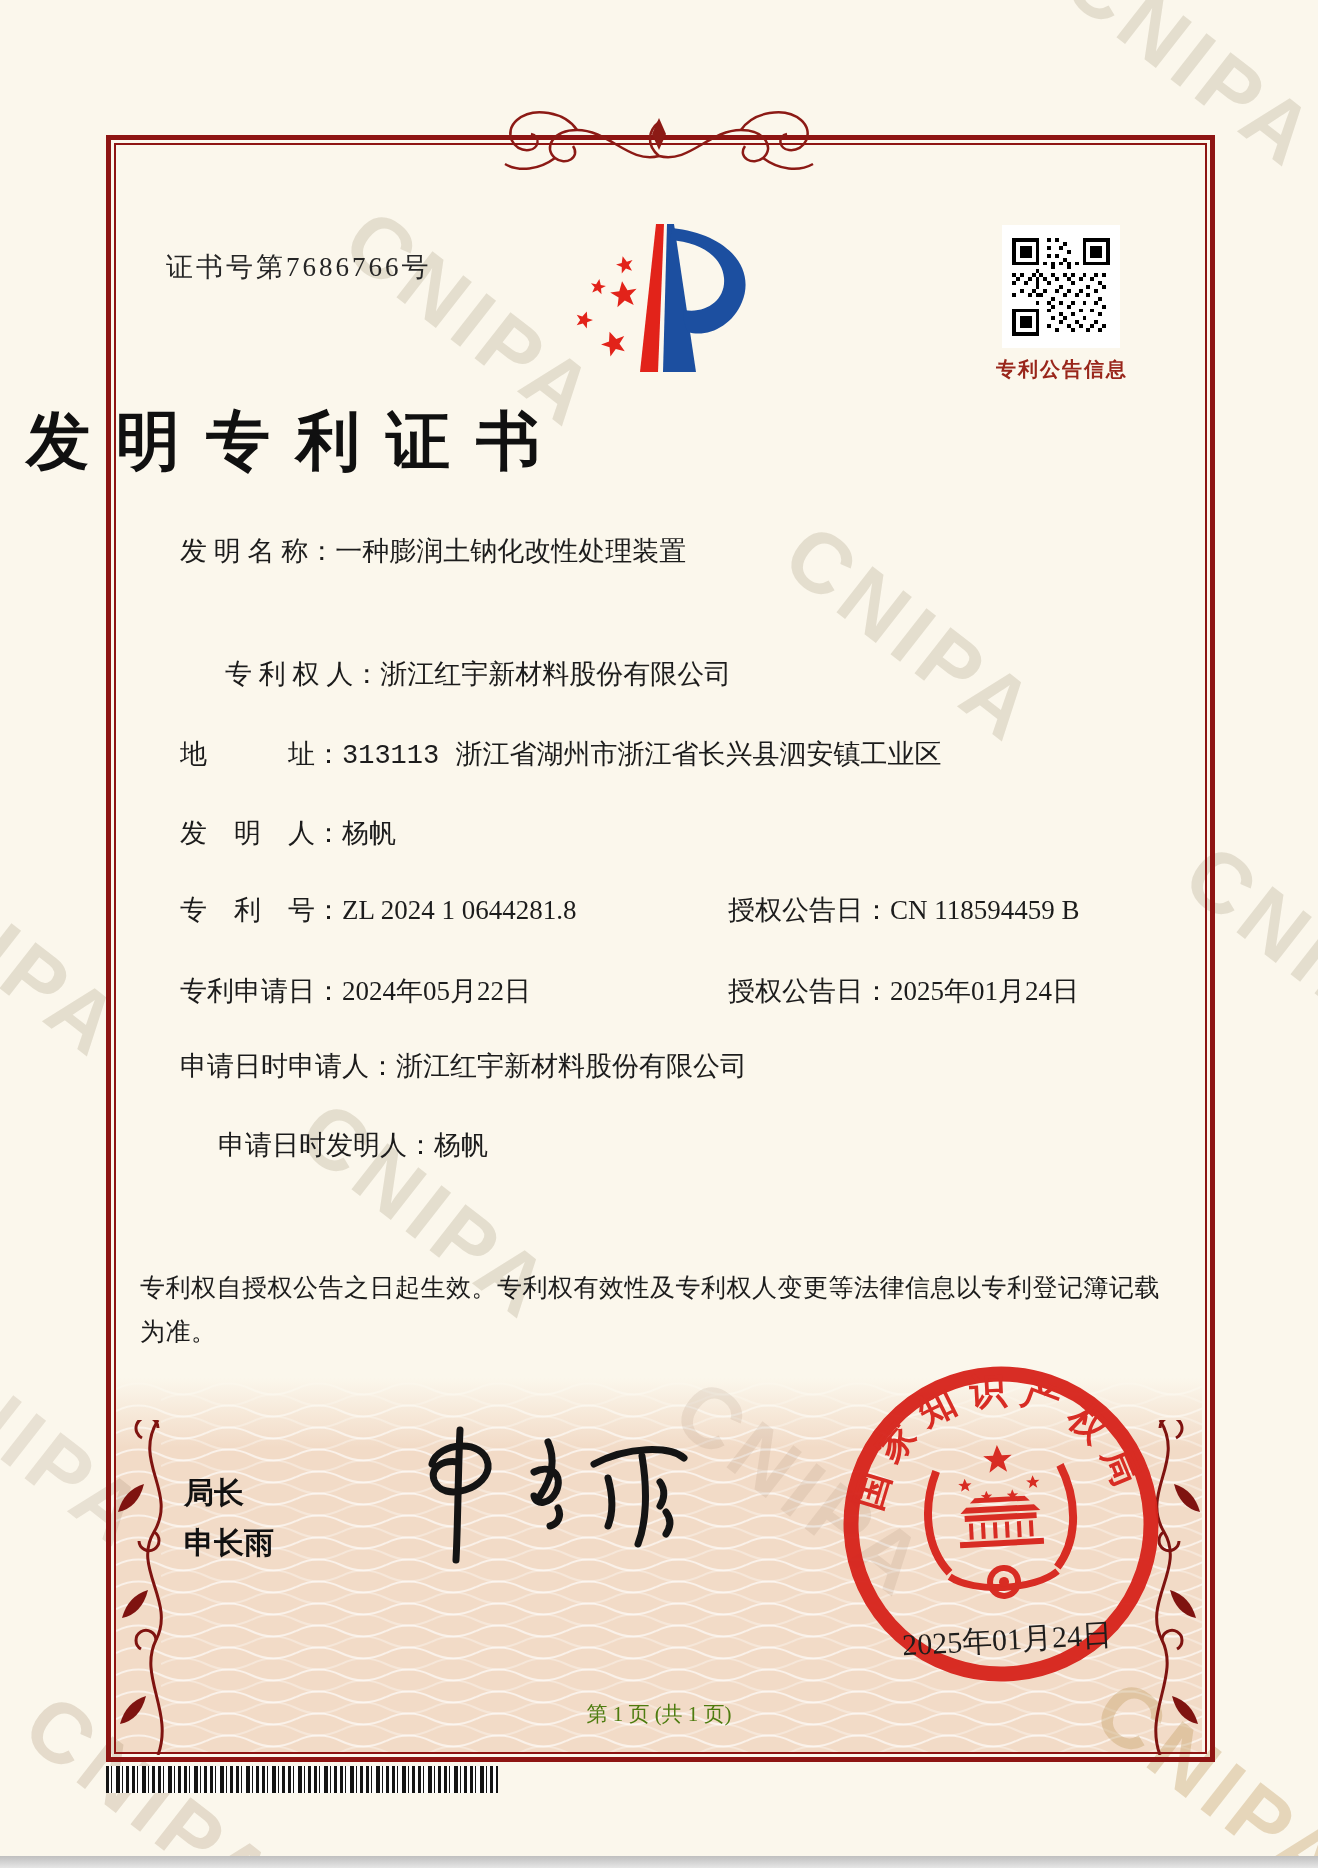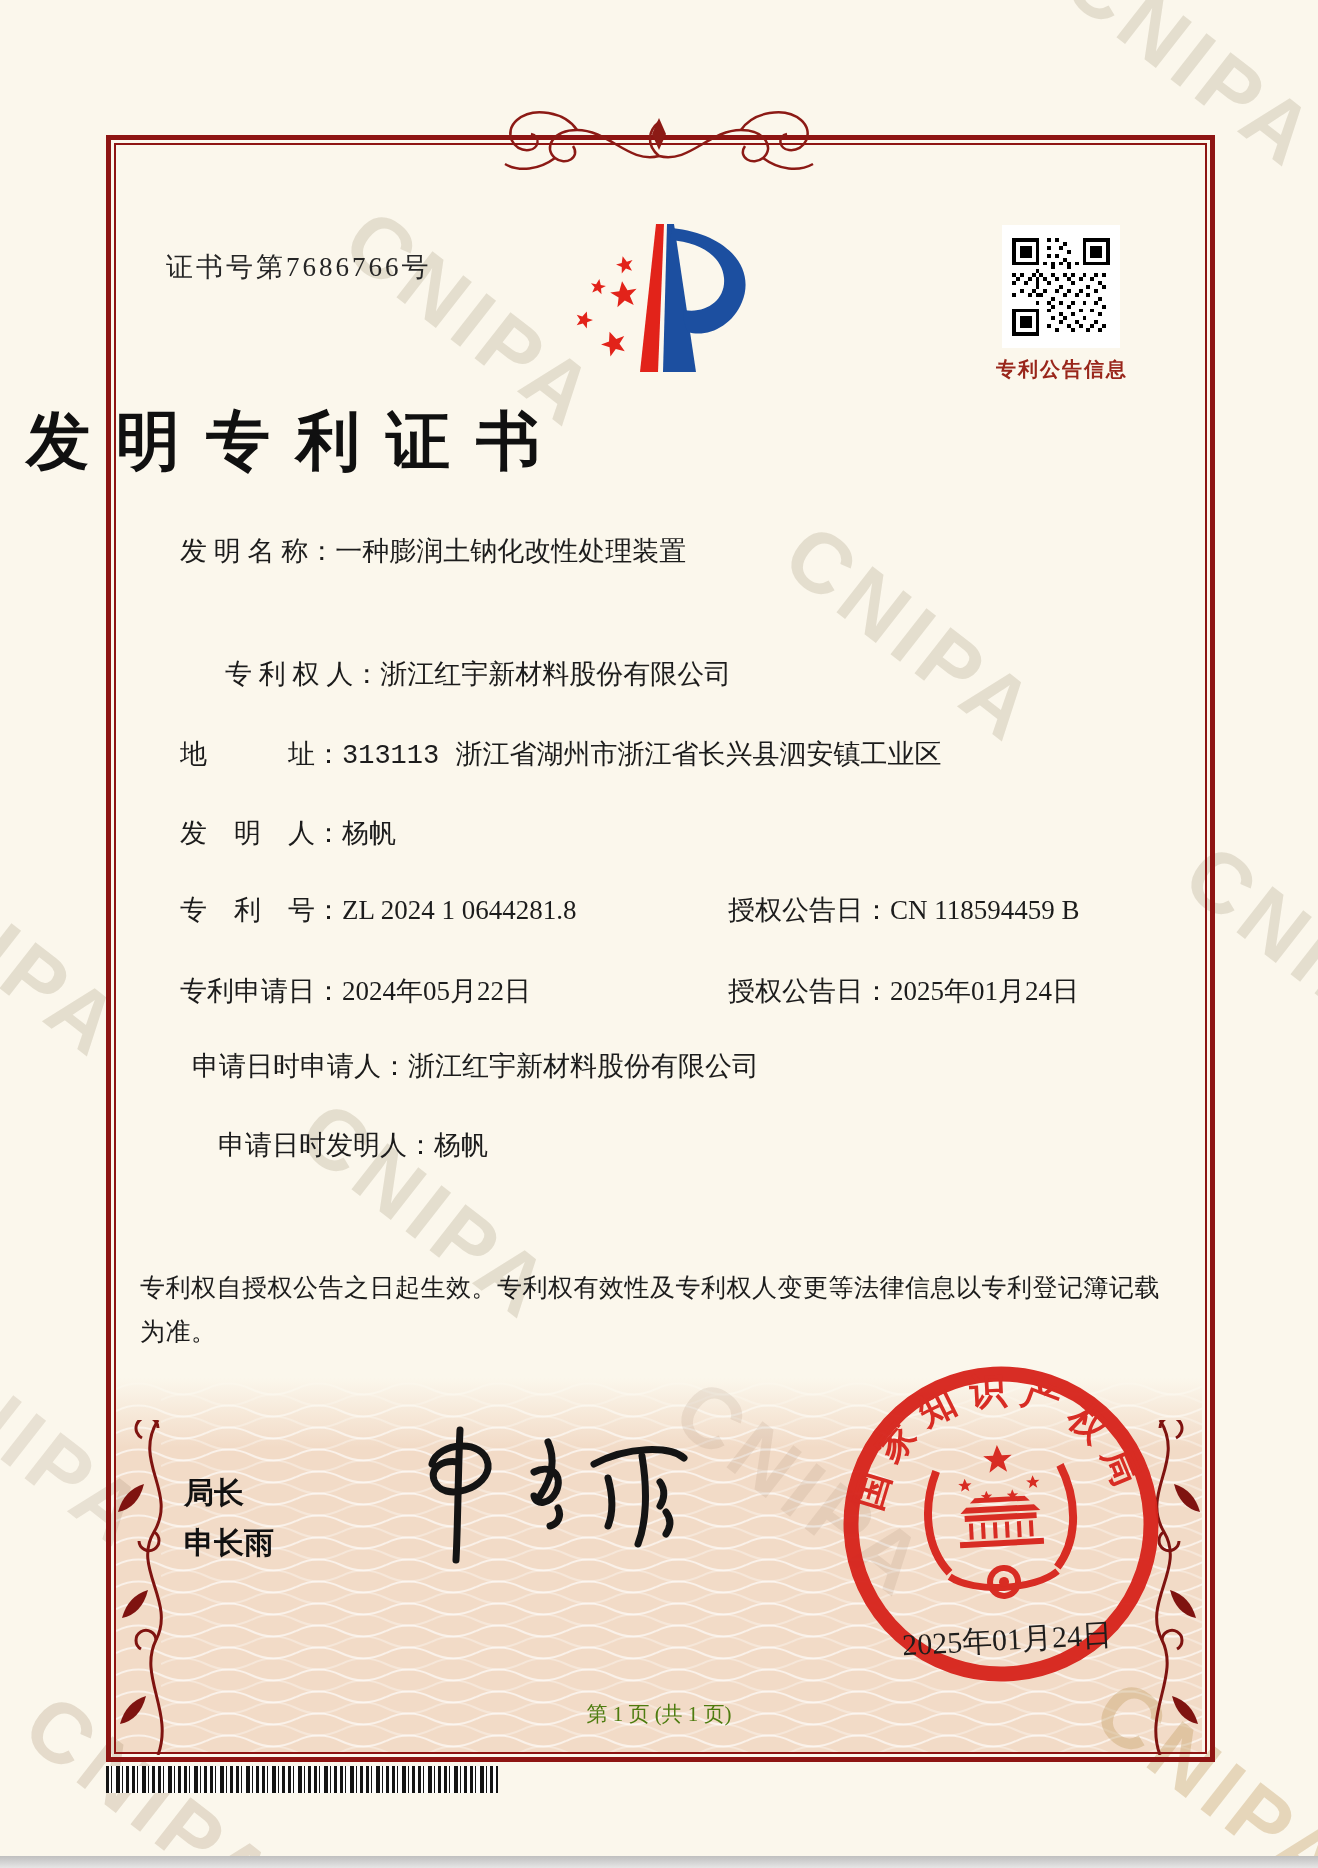--- a/index.html
+++ b/index.html
@@ -33,21 +33,21 @@
   .qr-box{position:absolute;left:1002px;top:225px;width:118px;height:123px;background:#fff;z-index:2;}
   .qr-box svg{position:absolute;left:10px;top:13px;}
   .qr-label{position:absolute;left:972px;top:356px;width:180px;text-align:center;
     font-size:20px;font-weight:bold;color:#99261b;letter-spacing:2px;z-index:2;}
   .title{position:absolute;left:0;top:398px;width:100%;text-align:left;
     font-size:64px;font-weight:bold;letter-spacing:26px;text-indent:26px;color:#101010;z-index:2;}
   
   .row{position:absolute;left:180px;font-size:27px;color:#1c1c1c;white-space:nowrap;z-index:2;}
   .row .pair2{position:absolute;left:548px;}
   .r1{top:533px;} .r2{top:656px;margin-left:45px;} .r3{top:736px;font-family:Liberation Mono, monospace;} .r4{top:815px;}
-  .r5{top:892px;} .r6{top:973px;} .r7{top:1048px;margin-left:12px;} .r8{top:1127px;margin-left:38px;}
+  .r5{top:892px;} .r6{top:973px;} .r7{top:1048px;} .r8{top:1127px;margin-left:38px;}
   
   .statement{position:absolute;left:140px;top:1266px;width:1040px;font-size:25px;
     line-height:44px;color:#1c1c1c;z-index:2;}
   .statement .l1{text-indent:2.2em;letter-spacing:1px;}
   .statement .l2{letter-spacing:.5px;}
   
   .band{position:absolute;left:116px;top:1378px;width:1086px;height:374px;
     background:#f2dbc7;z-index:0;}
   .band::after{content:"";position:absolute;left:0;top:0;right:0;height:70px;
     background:linear-gradient(#fbf7ec,rgba(251,247,236,0));}

